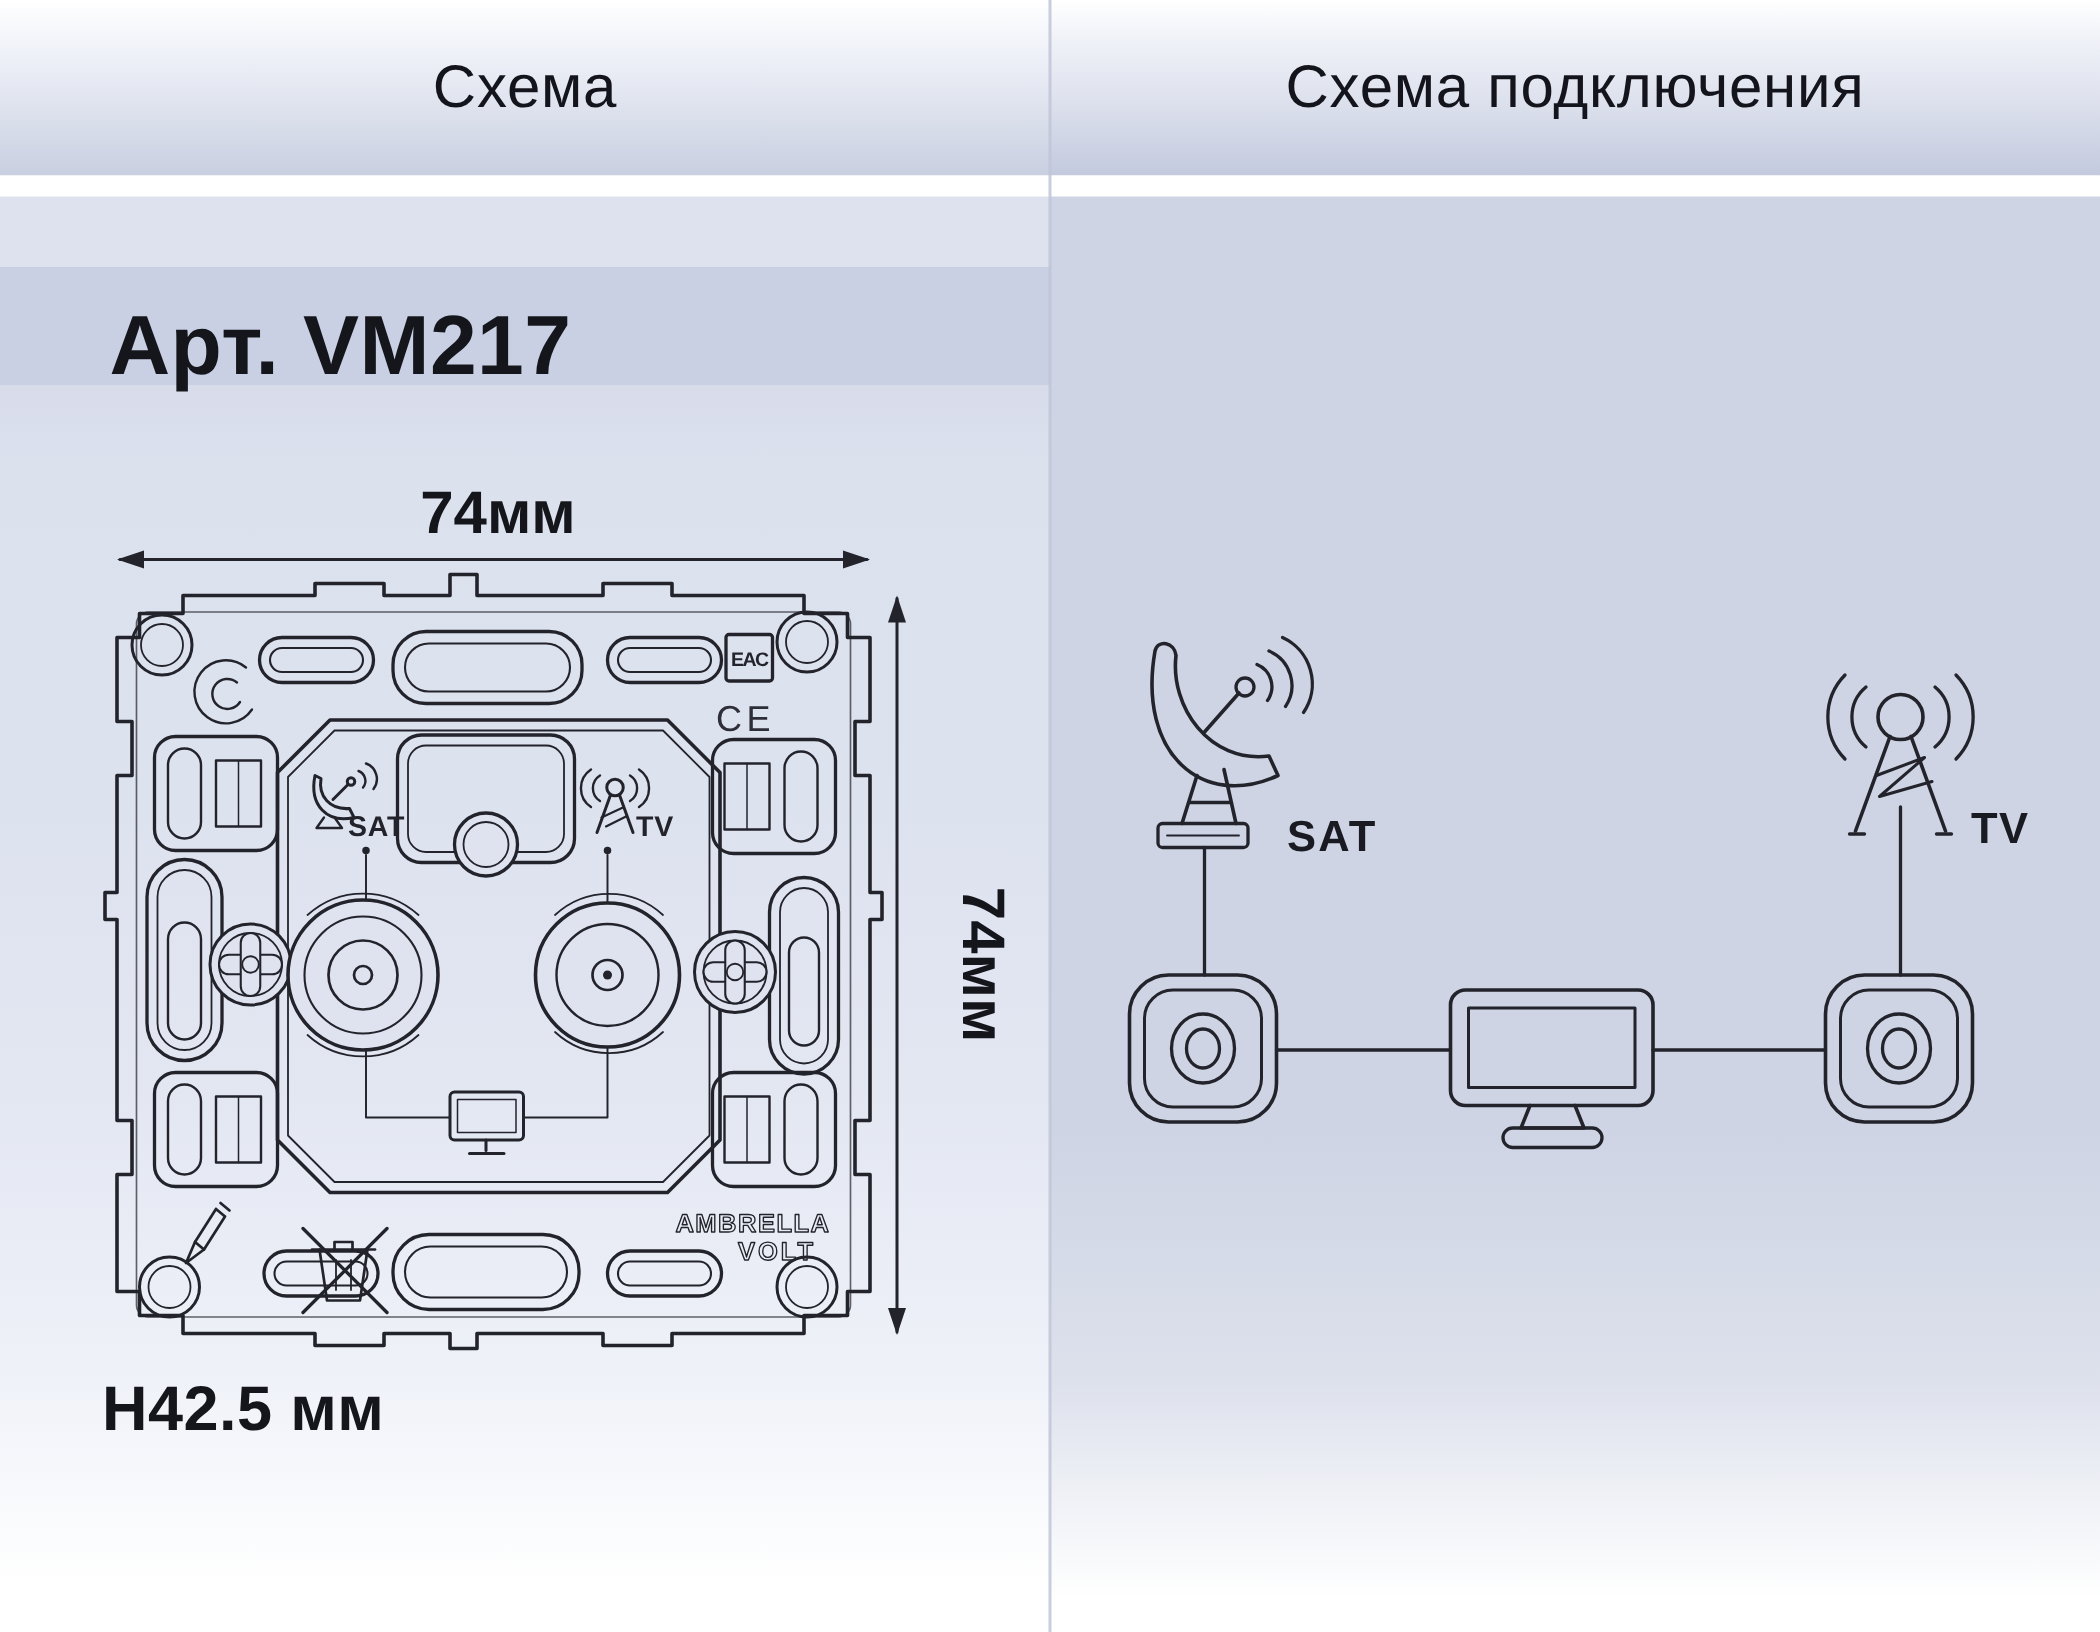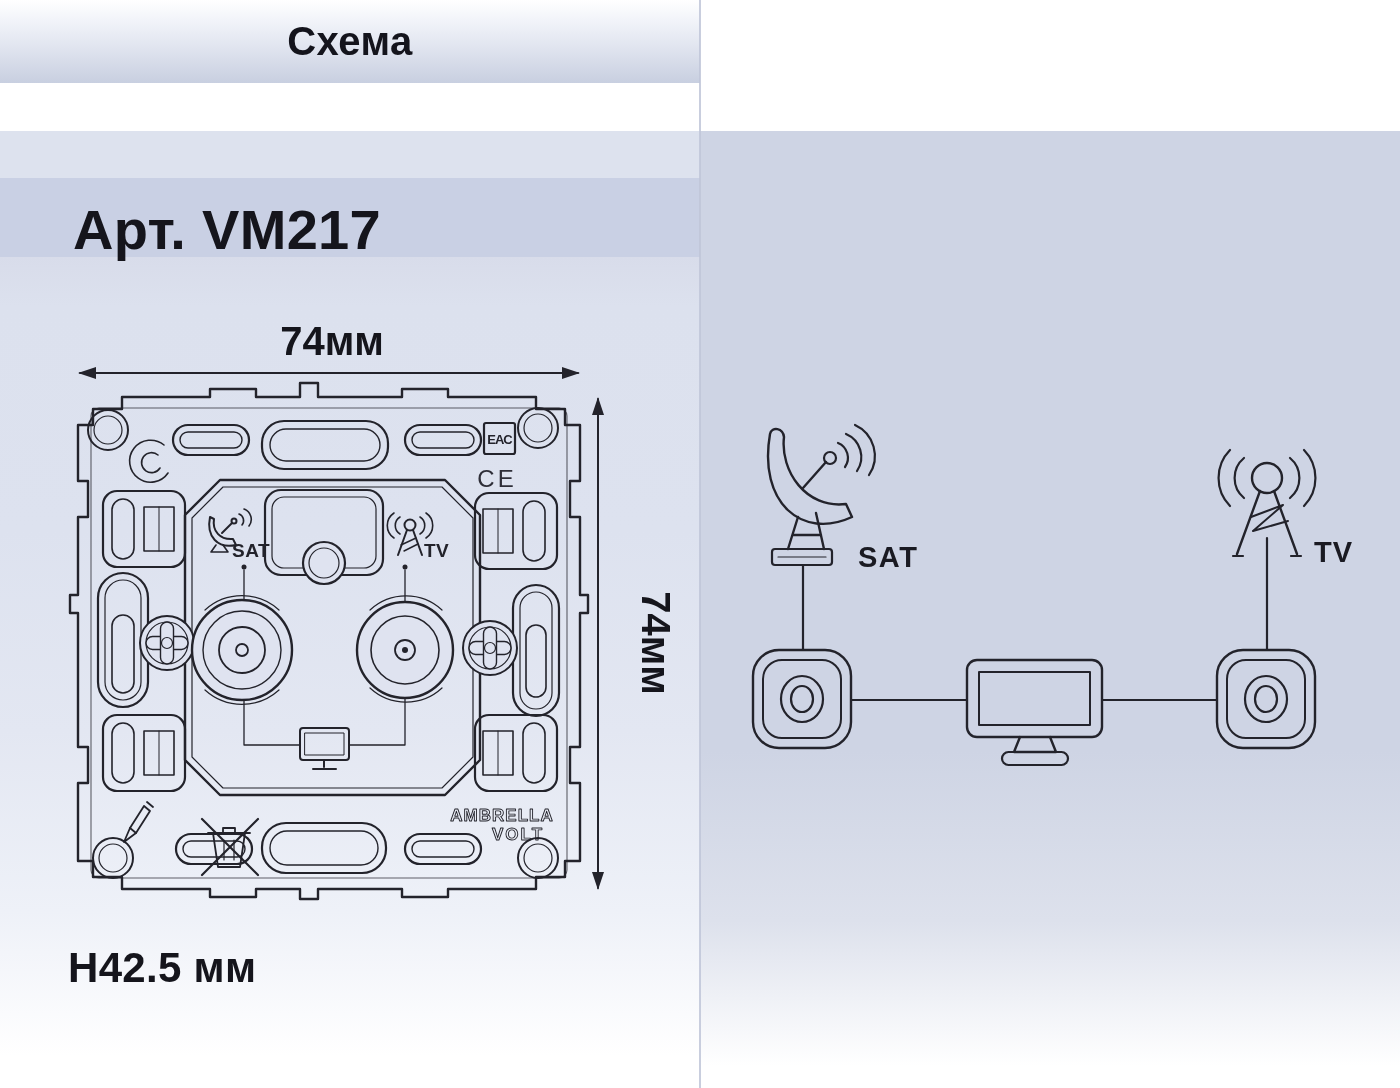--- a/index.html
+++ b/index.html
@@ -1,56 +1,59 @@
 <!DOCTYPE html>
 <html><head>
 <meta charset="utf-8">
 <style>
   html,body{margin:0;padding:0;}
   .page{
     position:relative;width:1400px;height:1088px;overflow:hidden;
     background:#ffffff;font-family:"Liberation Sans",sans-serif;color:#15151c;
   }
   .hdr{
-    position:absolute;top:0;width:700px;height:83px;
+    position:absolute;top:0;width:700px;height:117px;
     background:linear-gradient(180deg,#ffffff 0%,#f3f5fa 22%,#e0e4ef 58%,#c8cfe0 100%);
     display:flex;align-items:center;justify-content:center;
-    font-size:40px;font-weight:700;letter-spacing:.5px;color:#14141c;
+    font-size:40px;font-weight:400;letter-spacing:.5px;color:#14141c;
   }
   .hdr.left{left:0;}
   .hdr.right{left:700px;background:linear-gradient(180deg,#ffffff 0%,#f0f2f8 22%,#dde1ed 58%,#c3cade 100%);}
   .gap{position:absolute;top:117px;left:0;width:1400px;height:14px;background:#ffffff;}
   .panel-left{
     position:absolute;left:0;top:131px;width:700px;height:957px;
     background:linear-gradient(180deg,
       #dde2ee 0px,#dde2ee 47px,
       #c9d0e4 47px,#c9d0e4 126px,
       #d8dcea 126px,#dce1ee 175px,
       #dde2ef 400px,#e3e7f2 600px,
       #eef1f8 780px,#ffffff 925px,#ffffff 957px);
   }
   .panel-right{
     position:absolute;left:700px;top:131px;width:700px;height:957px;
     background:linear-gradient(180deg,#ced4e4 0px,#ced4e4 620px,#dde1ec 790px,#ffffff 935px,#ffffff 957px);
   }
   .divider{position:absolute;left:699px;top:0;width:2px;height:1088px;background:#bfc6d8;opacity:.85;z-index:4;}
   .article{position:absolute;left:73px;top:197px;font-size:56px;font-weight:600;letter-spacing:.3px;z-index:2;}
-  .depth{position:absolute;left:68px;top:944px;font-size:42px;font-weight:600;letter-spacing:.3px;z-index:2;}
+  .depth{position:absolute;left:68px;top:915px;font-size:42px;font-weight:600;letter-spacing:.3px;z-index:2;}
   svg{position:absolute;z-index:2;}
   svg text{font-family:"Liberation Sans",sans-serif;}
   .svg-left{left:60px;top:295px;}
   .svg-right{left:700px;top:131px;}
 </style>
 </head>
 <body>
 
 <div class="page">
 
   <div class="hdr left">
     <span>Схема</span>
+  </div>
+  <div class="hdr right">
+    <span>Схема подключения</span>
   </div>
   <div class="gap"></div>
   <div class="panel-left"></div>
   <div class="panel-right"></div>
   <div class="divider"></div>
 
   <div class="article">Арт. VM217</div>
   <div class="depth">H42.5 мм</div>
 
   <svg class="svg-left" width="610" height="650" viewBox="0 0 610 650" fill="none" stroke="#23232b" stroke-linecap="round" stroke-linejoin="round">

